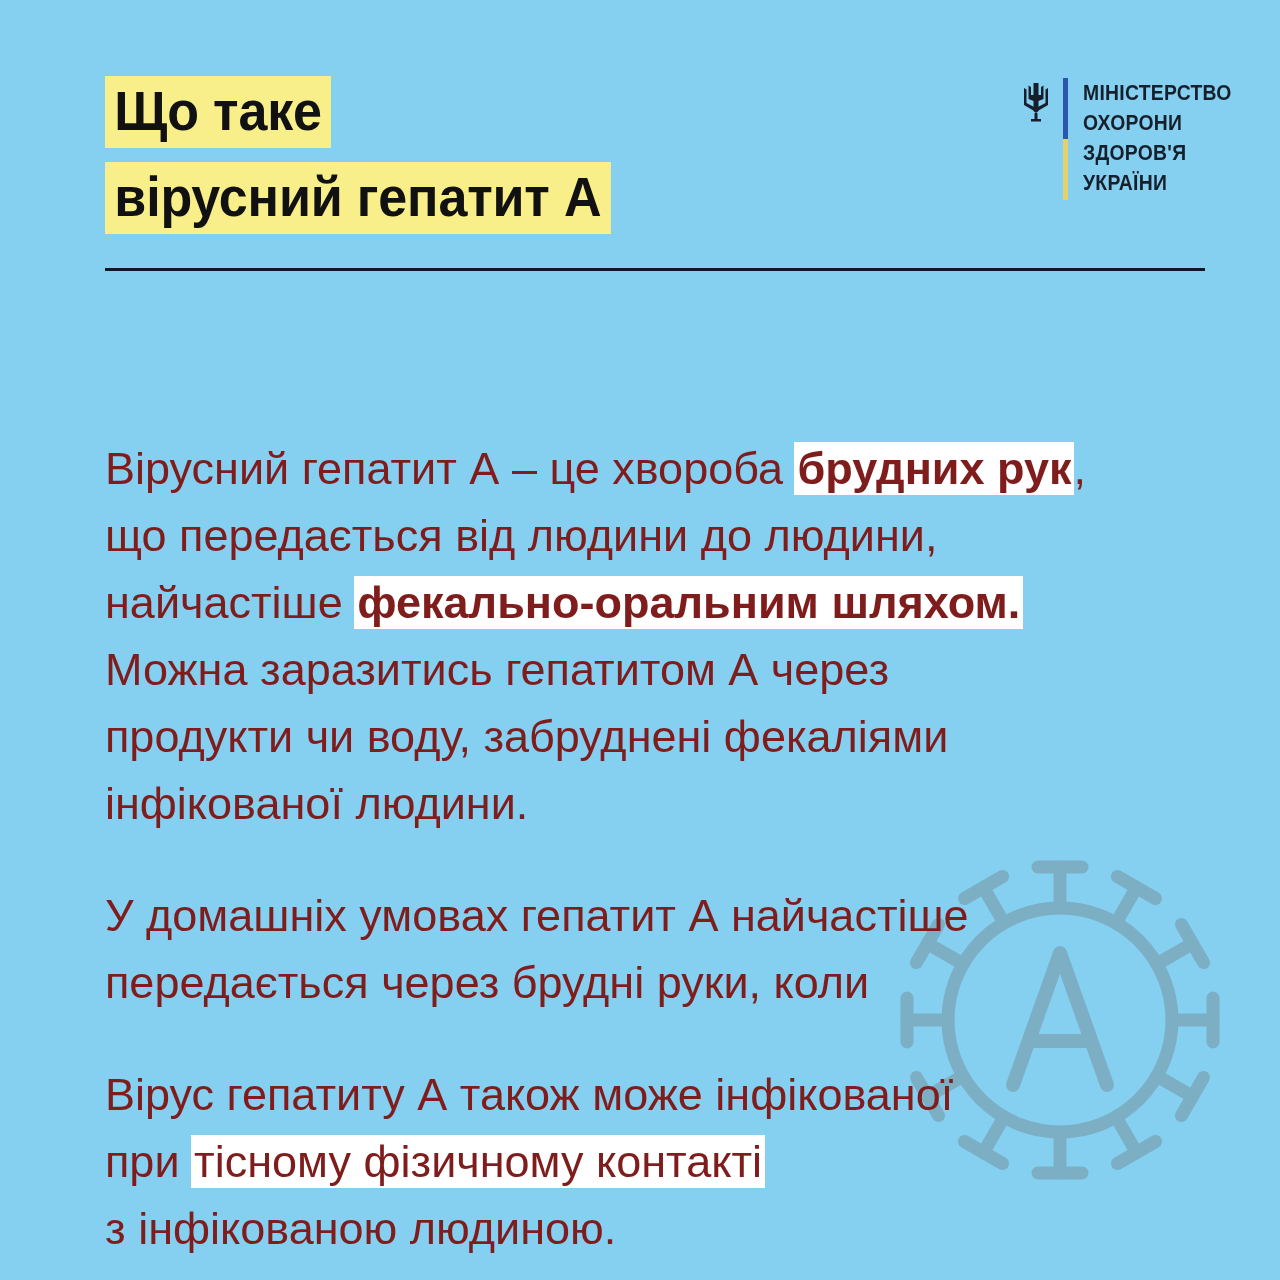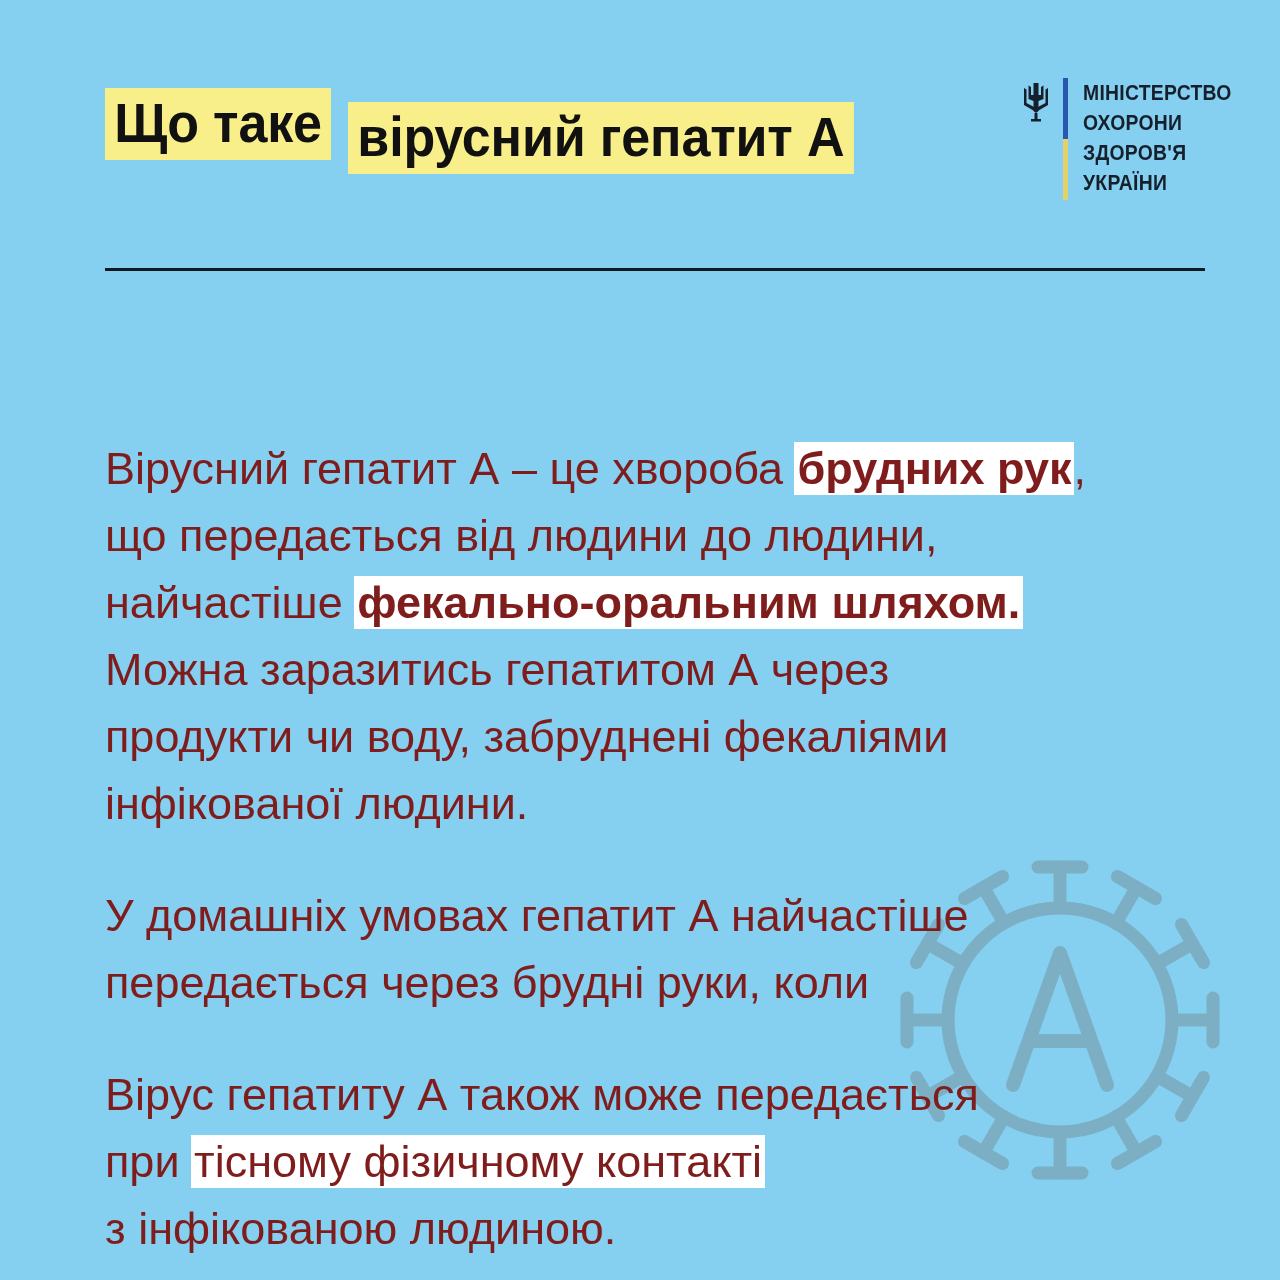--- a/index.html
+++ b/index.html
@@ -41,23 +41,23 @@
     left: 0;
     top: 0;
     width: 1280px;
     height: 280px;
     z-index: 3;
   }
 
   #title-block {
     position: absolute;
     left: 105px;
-    top: 88px;
+    top: 76px;
     display: flex;
-    flex-direction: row;
+    flex-direction: column;
     align-items: flex-start;
   }
   .title-line {
     display: inline-block;
     background: #f8ef8a;
     color: #111111;
     font-family: "Liberation Sans Narrow", "Liberation Sans", "DejaVu Sans Condensed", sans-serif;
     font-weight: 700;
     font-size: 56px;
     line-height: 1.0;
@@ -247,16 +247,16 @@
         <span class="logo-text-line">УКРАЇНИ</span>
       </div>
     </div>
   </div>
 
   <div id="header-divider"></div>
 
   <div id="body-copy">
     <p class="para" id="paragraph-1"><span class="txt">Вірусний гепатит А – це хвороба </span><span class="txt hl hl-bold">брудних рук</span><span class="txt">,</span><br><span class="txt">що передається від людини до людини,</span><br><span class="txt">найчастіше </span><span class="txt hl hl-bold">фекально-оральним шляхом.</span><br><span class="txt">Можна заразитись гепатитом А через</span><br><span class="txt">продукти чи воду, забруднені фекаліями</span><br><span class="txt">інфікованої людини.</span></p>
     <p class="para" id="paragraph-2"><span class="txt">У домашніх умовах гепатит А найчастіше</span><br><span class="txt">передається через брудні руки, коли</span><br></p>
-    <p class="para" id="paragraph-3"><span class="txt">Вірус гепатиту А також може передається</span><br><span class="txt">при </span><span class="txt hl">тісному фізичному контакті</span><br><span class="txt">з інфікованою людиною.</span></p>
+    <p class="para" id="paragraph-3"><span class="txt">Вірус гепатиту А також може інфікованої</span><br><span class="txt">при </span><span class="txt hl">тісному фізичному контакті</span><br><span class="txt">з інфікованою людиною.</span></p>
   </div>
 
 </div>
 
 </body></html>

